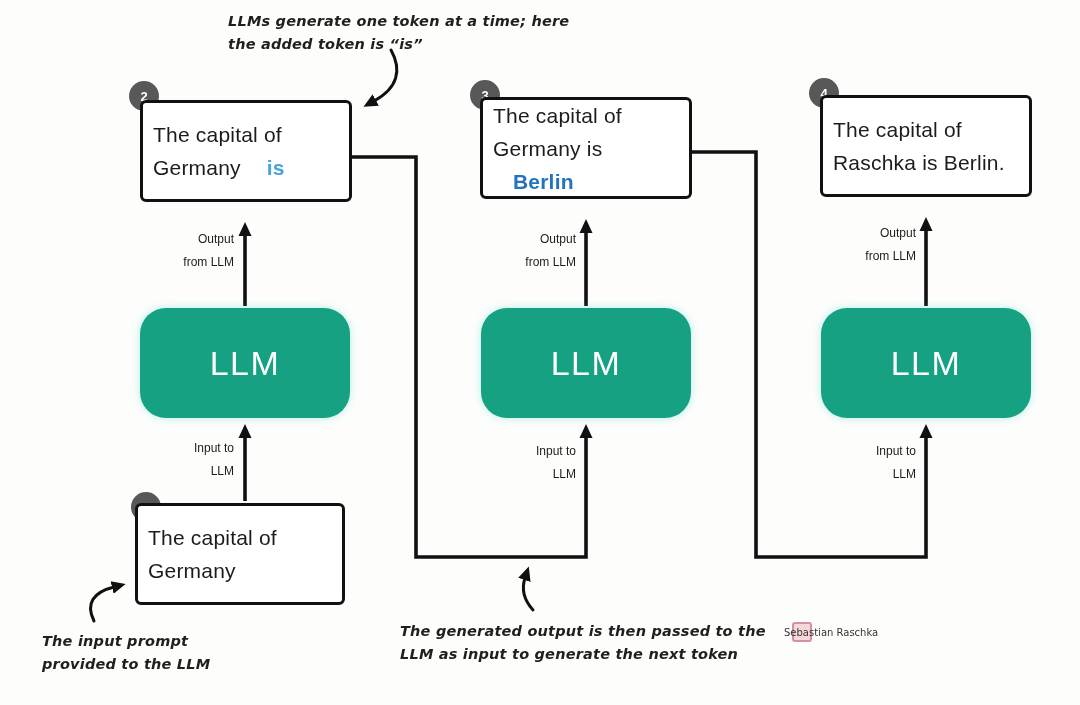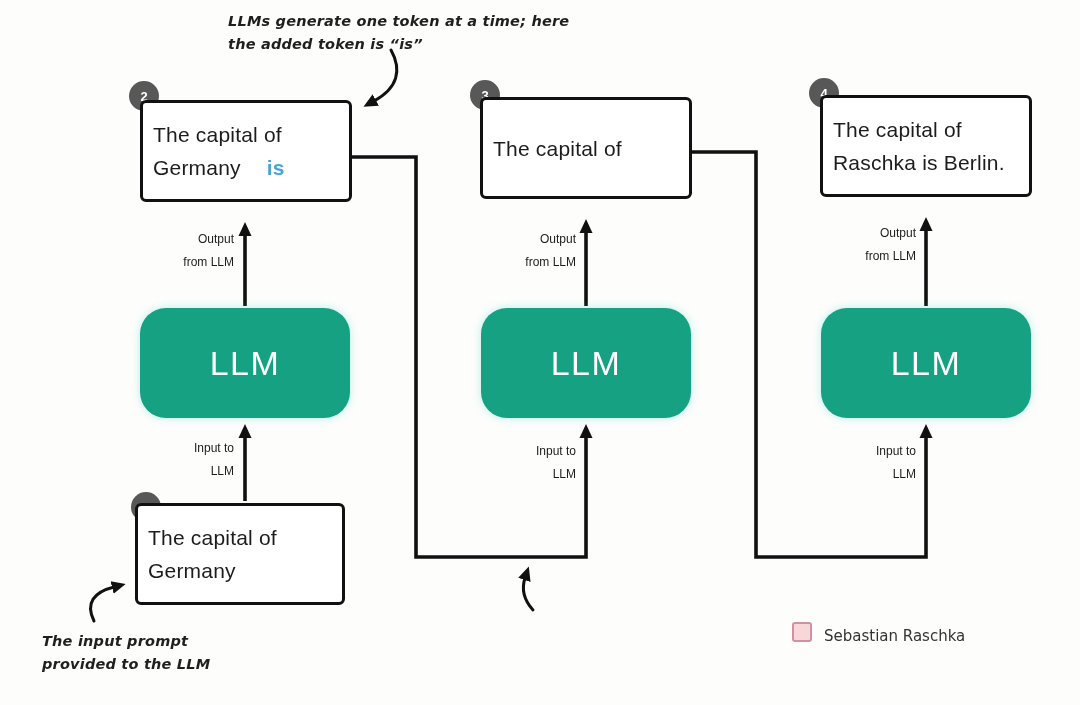--- a/index.html
+++ b/index.html
@@ -38,21 +38,21 @@
     position:absolute; font-family:"DejaVu Sans", sans-serif; font-style:italic;
     font-weight:600; font-size:14.5px; line-height:23px; color:#1f1f1f;
     letter-spacing:0.2px; z-index:4; white-space:nowrap;
   }
   .sig-icon {
     position:absolute; left:792px; top:622px; width:20px; height:20px;
     background:#f8d7da; border:2px solid #d291a0; border-radius:3px;
     box-sizing:border-box; z-index:4;
   }
   .sig-name {
-    position:absolute; left:824px; top:627px; font-size:15px; color:#333;
+    position:absolute; left:784px; top:627px; font-size:10px; color:#333;
     font-family:"DejaVu Sans", sans-serif; z-index:4; white-space:nowrap;
   }
 </style>
 </head>
 <body>
 
 <div class="stage">
 
   <svg class="wires">
     <defs>
@@ -96,20 +96,21 @@
     <span>Germany</span>
   </div>
 
   <div class="tbox" style="left:140px; top:100px;">
     <span>The capital of</span>
     <span><span>Germany </span><span class="hl hl-is">is</span></span>
   </div>
 
   <div class="tbox" style="left:480px; top:97px;">
     <span>The capital of</span>
+    <span><span>Germany is </span><span class="hl hl-berlin">Berlin</span></span>
   </div>
 
   <div class="tbox" style="left:820px; top:95px;">
     <span>The capital of</span>
     <span>Raschka is Berlin.</span>
   </div>
 
   <div class="llm" style="left:140px; top:308px;">
       <span>LLM</span>
     </div>
@@ -146,17 +147,21 @@
   </div>
 
   <div class="hand" style="left:42px; top:630px;">
     <div>The input prompt</div>
     <div>provided to the LLM</div>
   </div>
   <div class="hand" style="left:228px; top:10px;">
     <div>LLMs generate one token at a time; here</div>
     <div>the added token is “is”</div>
   </div>
+  <div class="hand" style="left:400px; top:620px;">
+    <div>The generated output is then passed to the</div>
+    <div>LLM as input to generate the next token</div>
+  </div>
 
   <div class="sig-icon"></div>
   <div class="sig-name">Sebastian Raschka</div>
 
 </div>
 
 </body></html>

